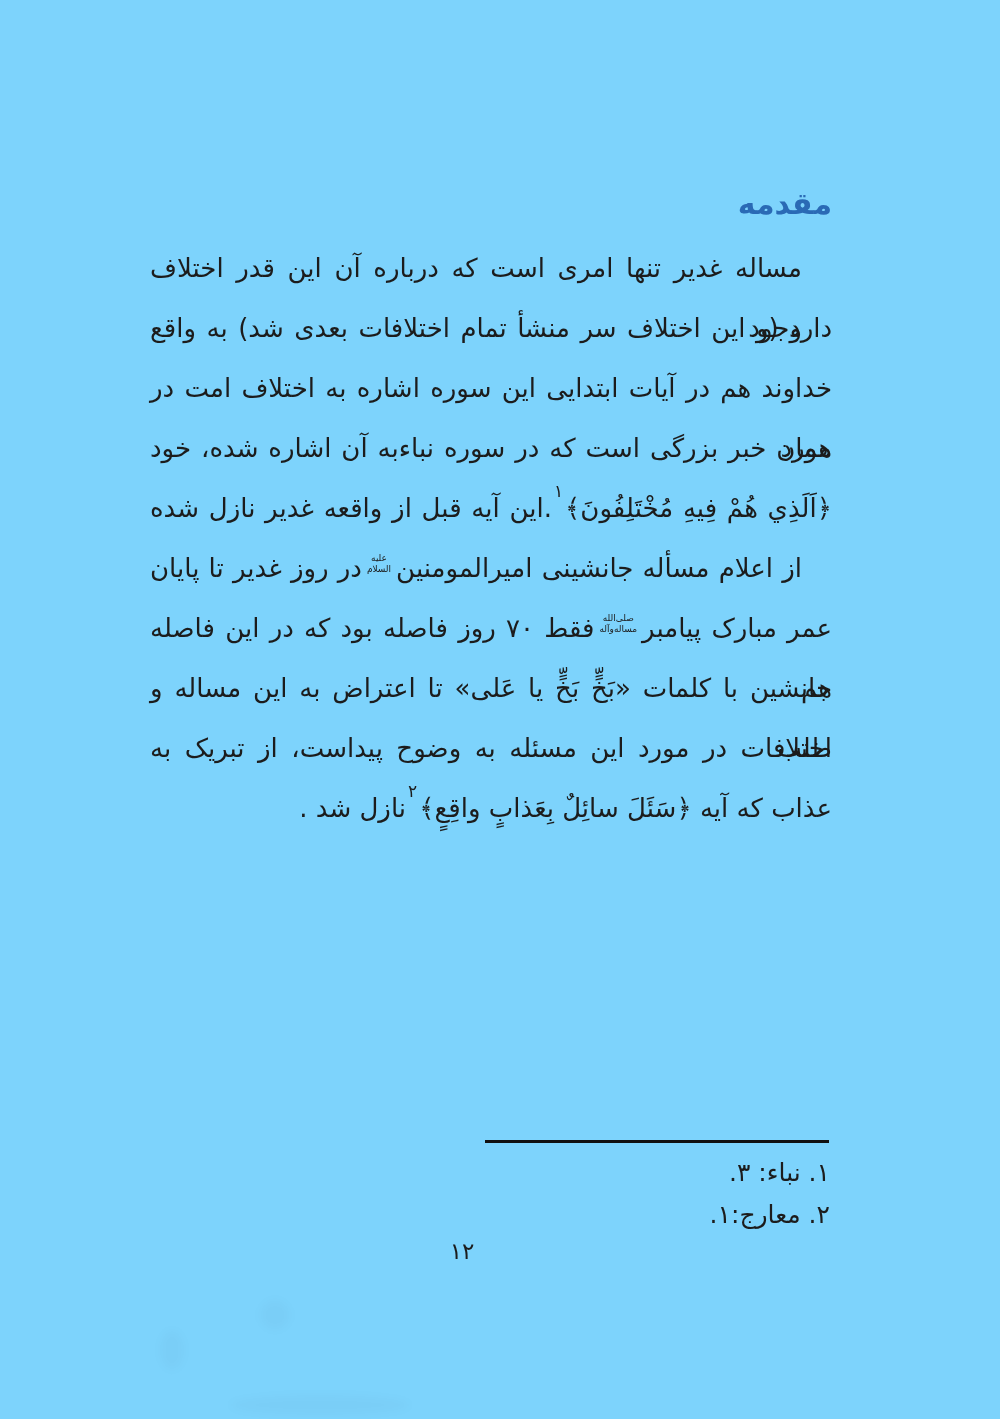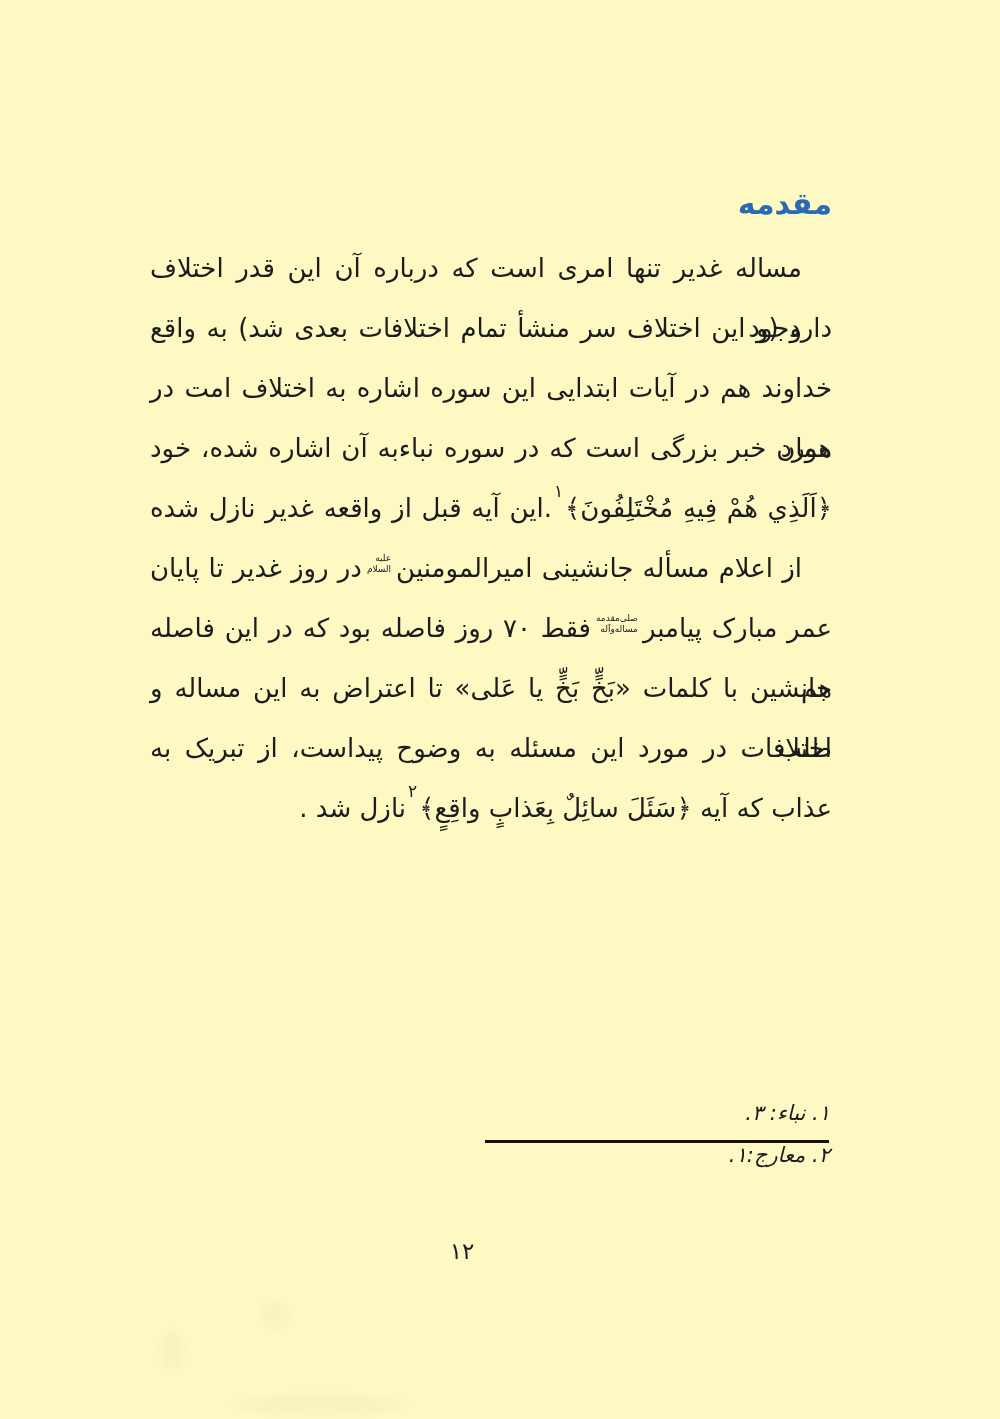--- a/index.html
+++ b/index.html
@@ -4,21 +4,21 @@
 <style>
   html, body {
     margin: 0;
     padding: 0;
     background: #ffffff;
   }
   .page {
     position: relative;
     width: 1000px;
     height: 1419px;
-    background: #fef9c3;
+    background: #7dd3fc;
     font-family: "DejaVu Sans", sans-serif;
     color: #1c1c1c;
     overflow: hidden;
   }
   .content {
     position: absolute;
     left: 150px;
     top: 0;
     width: 682px;
     direction: rtl;
@@ -57,43 +57,43 @@
   sup.fn-ref {
     font-size: 17px;
     line-height: 0;
     position: relative;
     top: -10px;
     margin: 0 2px;
   }
   .honorific {
     display: inline-flex;
     flex-direction: column;
+    align-items: center;
     font-size: 9px;
     line-height: 1.2;
     vertical-align: middle;
     margin: 0 5px;
     transform: translateY(-6px);
     letter-spacing: 0;
   }
   .hon-row { display: block; }
   .footnote-sep {
     position: absolute;
     top: 1140px;
     left: 335px;
     width: 344px;
     height: 3px;
     background: #111111;
   }
   .footnotes {
     position: absolute;
-    top: 1092px;
+    top: 1152px;
     right: 2px;
     width: 100%;
-    font-size: 21px;
-    font-style: italic;
+    font-size: 25px;
   }
   .footnote {
     text-align: right;
     line-height: 42px;
     height: 42px;
   }
   .page-number {
     position: absolute;
     top: 1238px;
     left: 0;
@@ -122,21 +122,21 @@
         <div class="line line-indent">مساله غدیر تنها امری است که درباره آن این قدر اختلاف وجود</div>
         <div class="line">دارد (و این اختلاف سر منشأ تمام اختلافات بعدی شد) به واقع</div>
         <div class="line">خداوند هم در آیات ابتدایی این سوره اشاره به اختلاف امت در مورد</div>
         <div class="line">همان خبر بزرگی است که در سوره نباءبه آن اشاره شده، خود</div>
         <div class="line">﴿اَلَذِي هُمْ فِيهِ مُخْتَلِفُونَ﴾<sup class="fn-ref">۱</sup>.این آیه قبل از واقعه غدیر نازل شده</div>
         <div class="line line-indent">از اعلام مسأله جانشینی امیرالمومنین<span class="honorific">
             <span class="hon-row">علیه</span>
             <span class="hon-row">السلام</span>
           </span>در روز غدیر تا پایان</div>
         <div class="line">عمر مبارک پیامبر<span class="honorific">
-            <span class="hon-row">صلی‌مقدمه</span>
+            <span class="hon-row">صلی‌الله</span>
             <span class="hon-row">مساله‌وآله</span>
           </span>فقط ۷۰ روز فاصله بود که در این فاصله هم</div>
         <div class="line">جانشین با کلمات «بَخٍّ بَخٍّ یا عَلی» تا اعتراض به این مساله و طلب</div>
         <div class="line">اختلافات در مورد این مسئله به وضوح پیداست، از تبریک به</div>
         <div class="line line-end">عذاب که آیه ﴿سَئَلَ سائِلٌ بِعَذابٍ واقِعٍ﴾<sup class="fn-ref">۲</sup>نازل شد .</div>
       </div>
     <div class="footnote-sep"></div>
     <div class="footnotes">
         <div class="footnote">۱. نباء: ۳.</div>
         <div class="footnote">۲. معارج:۱.</div>

